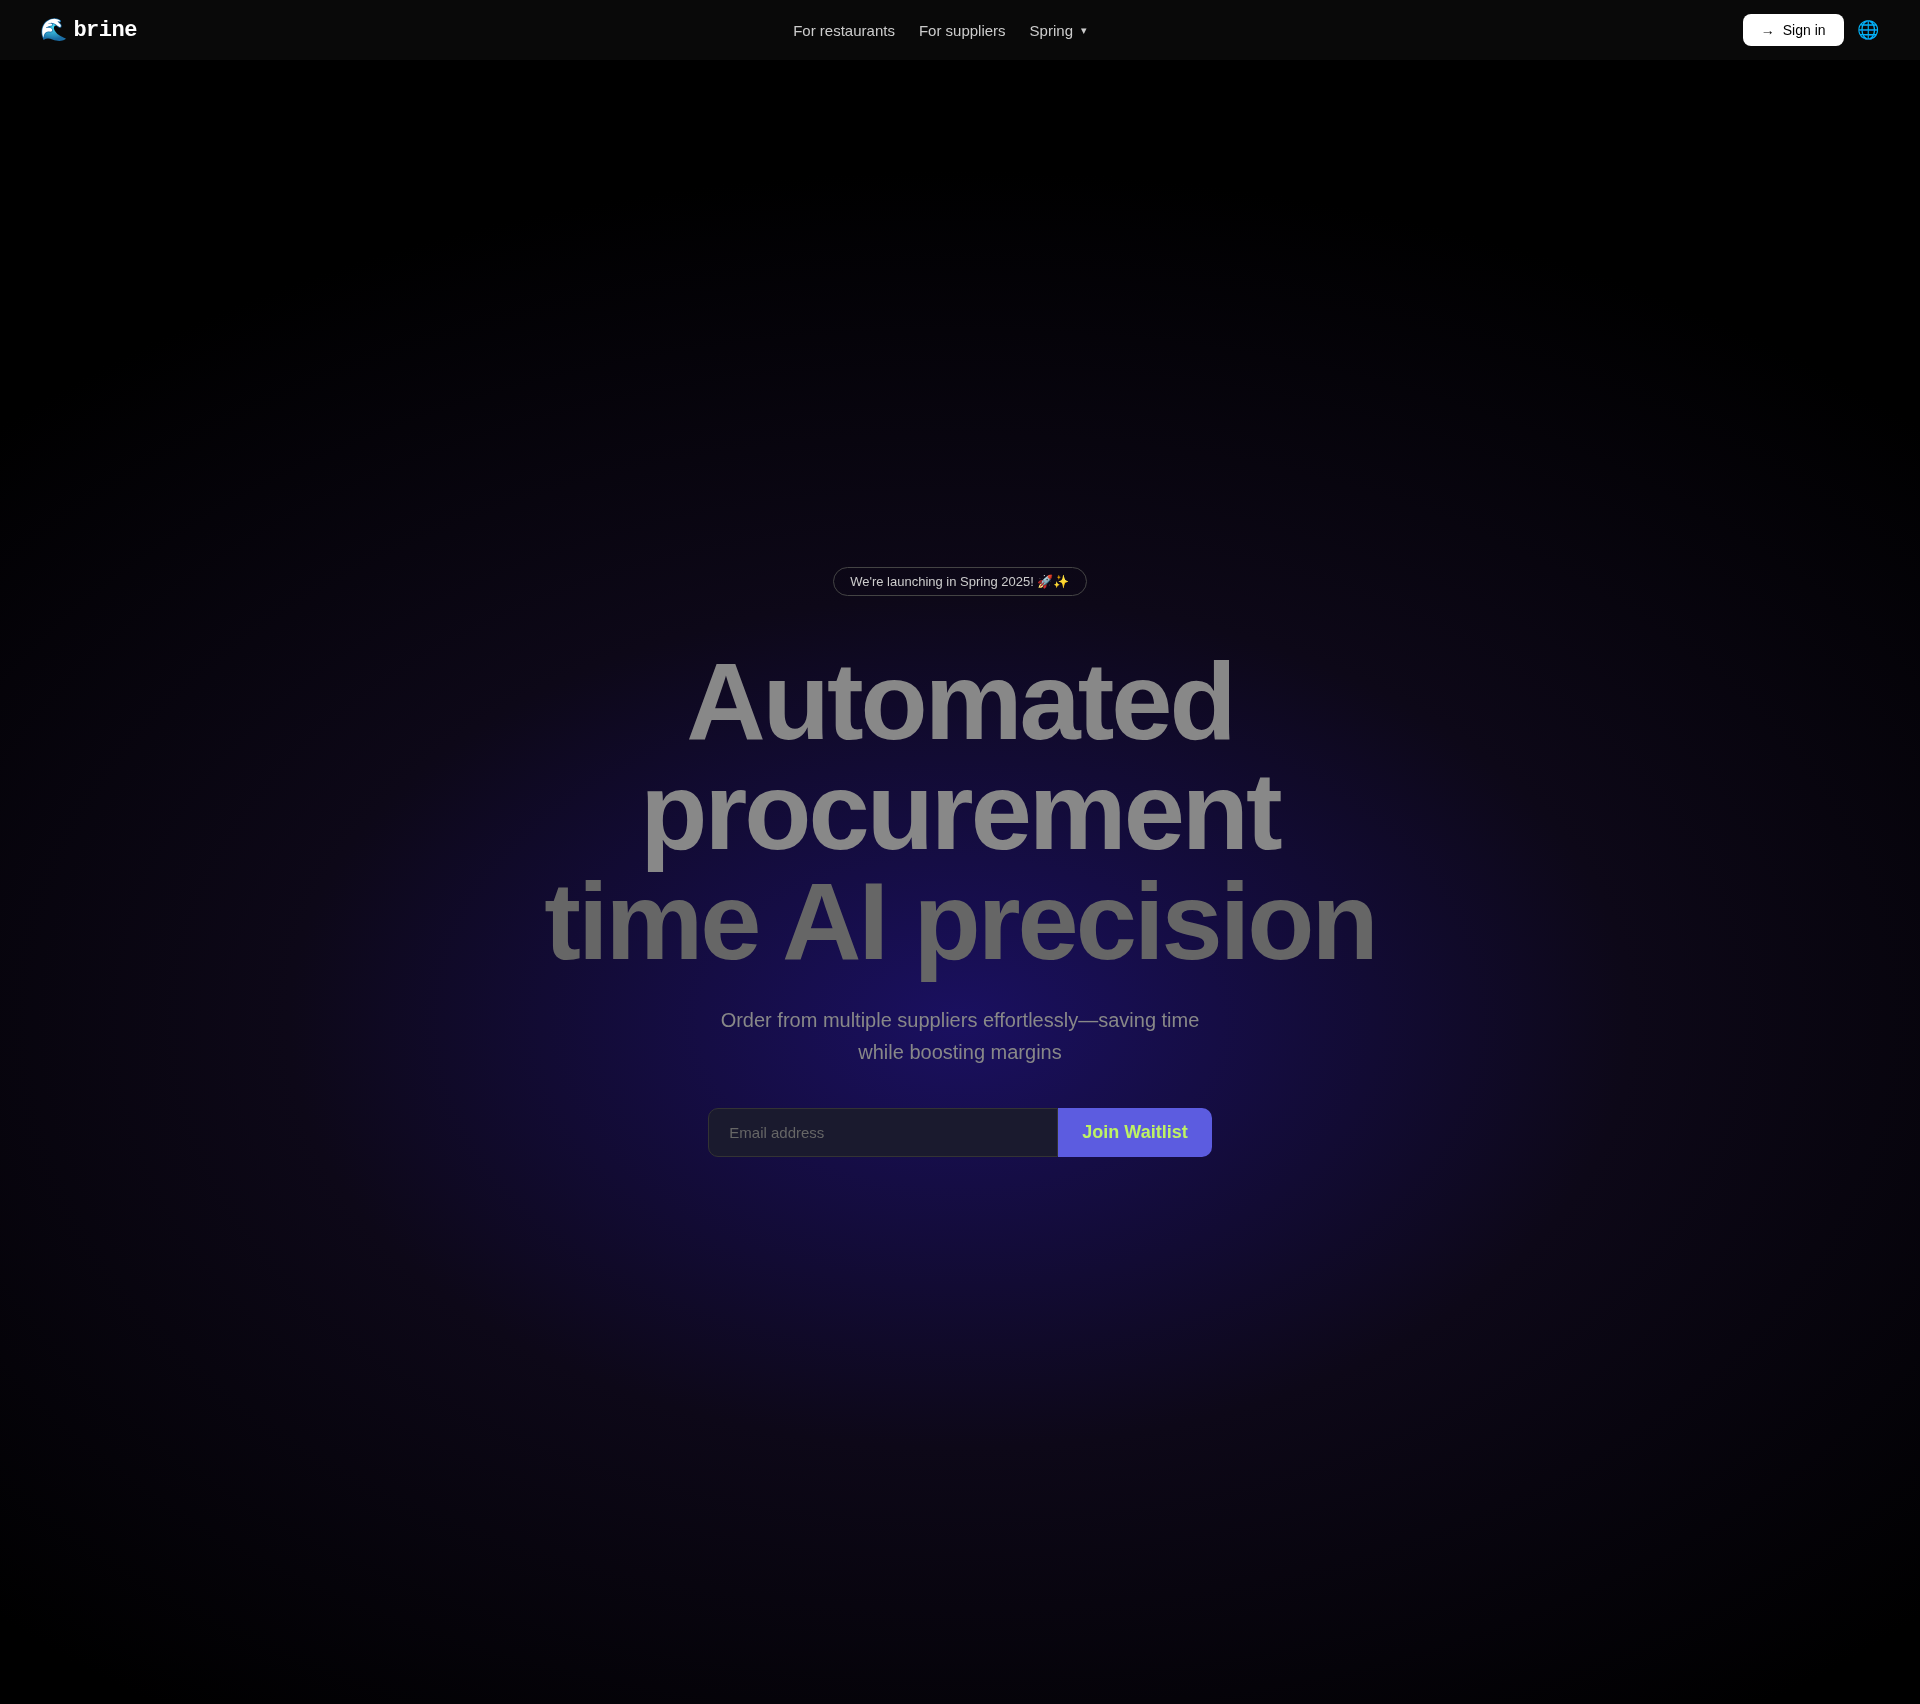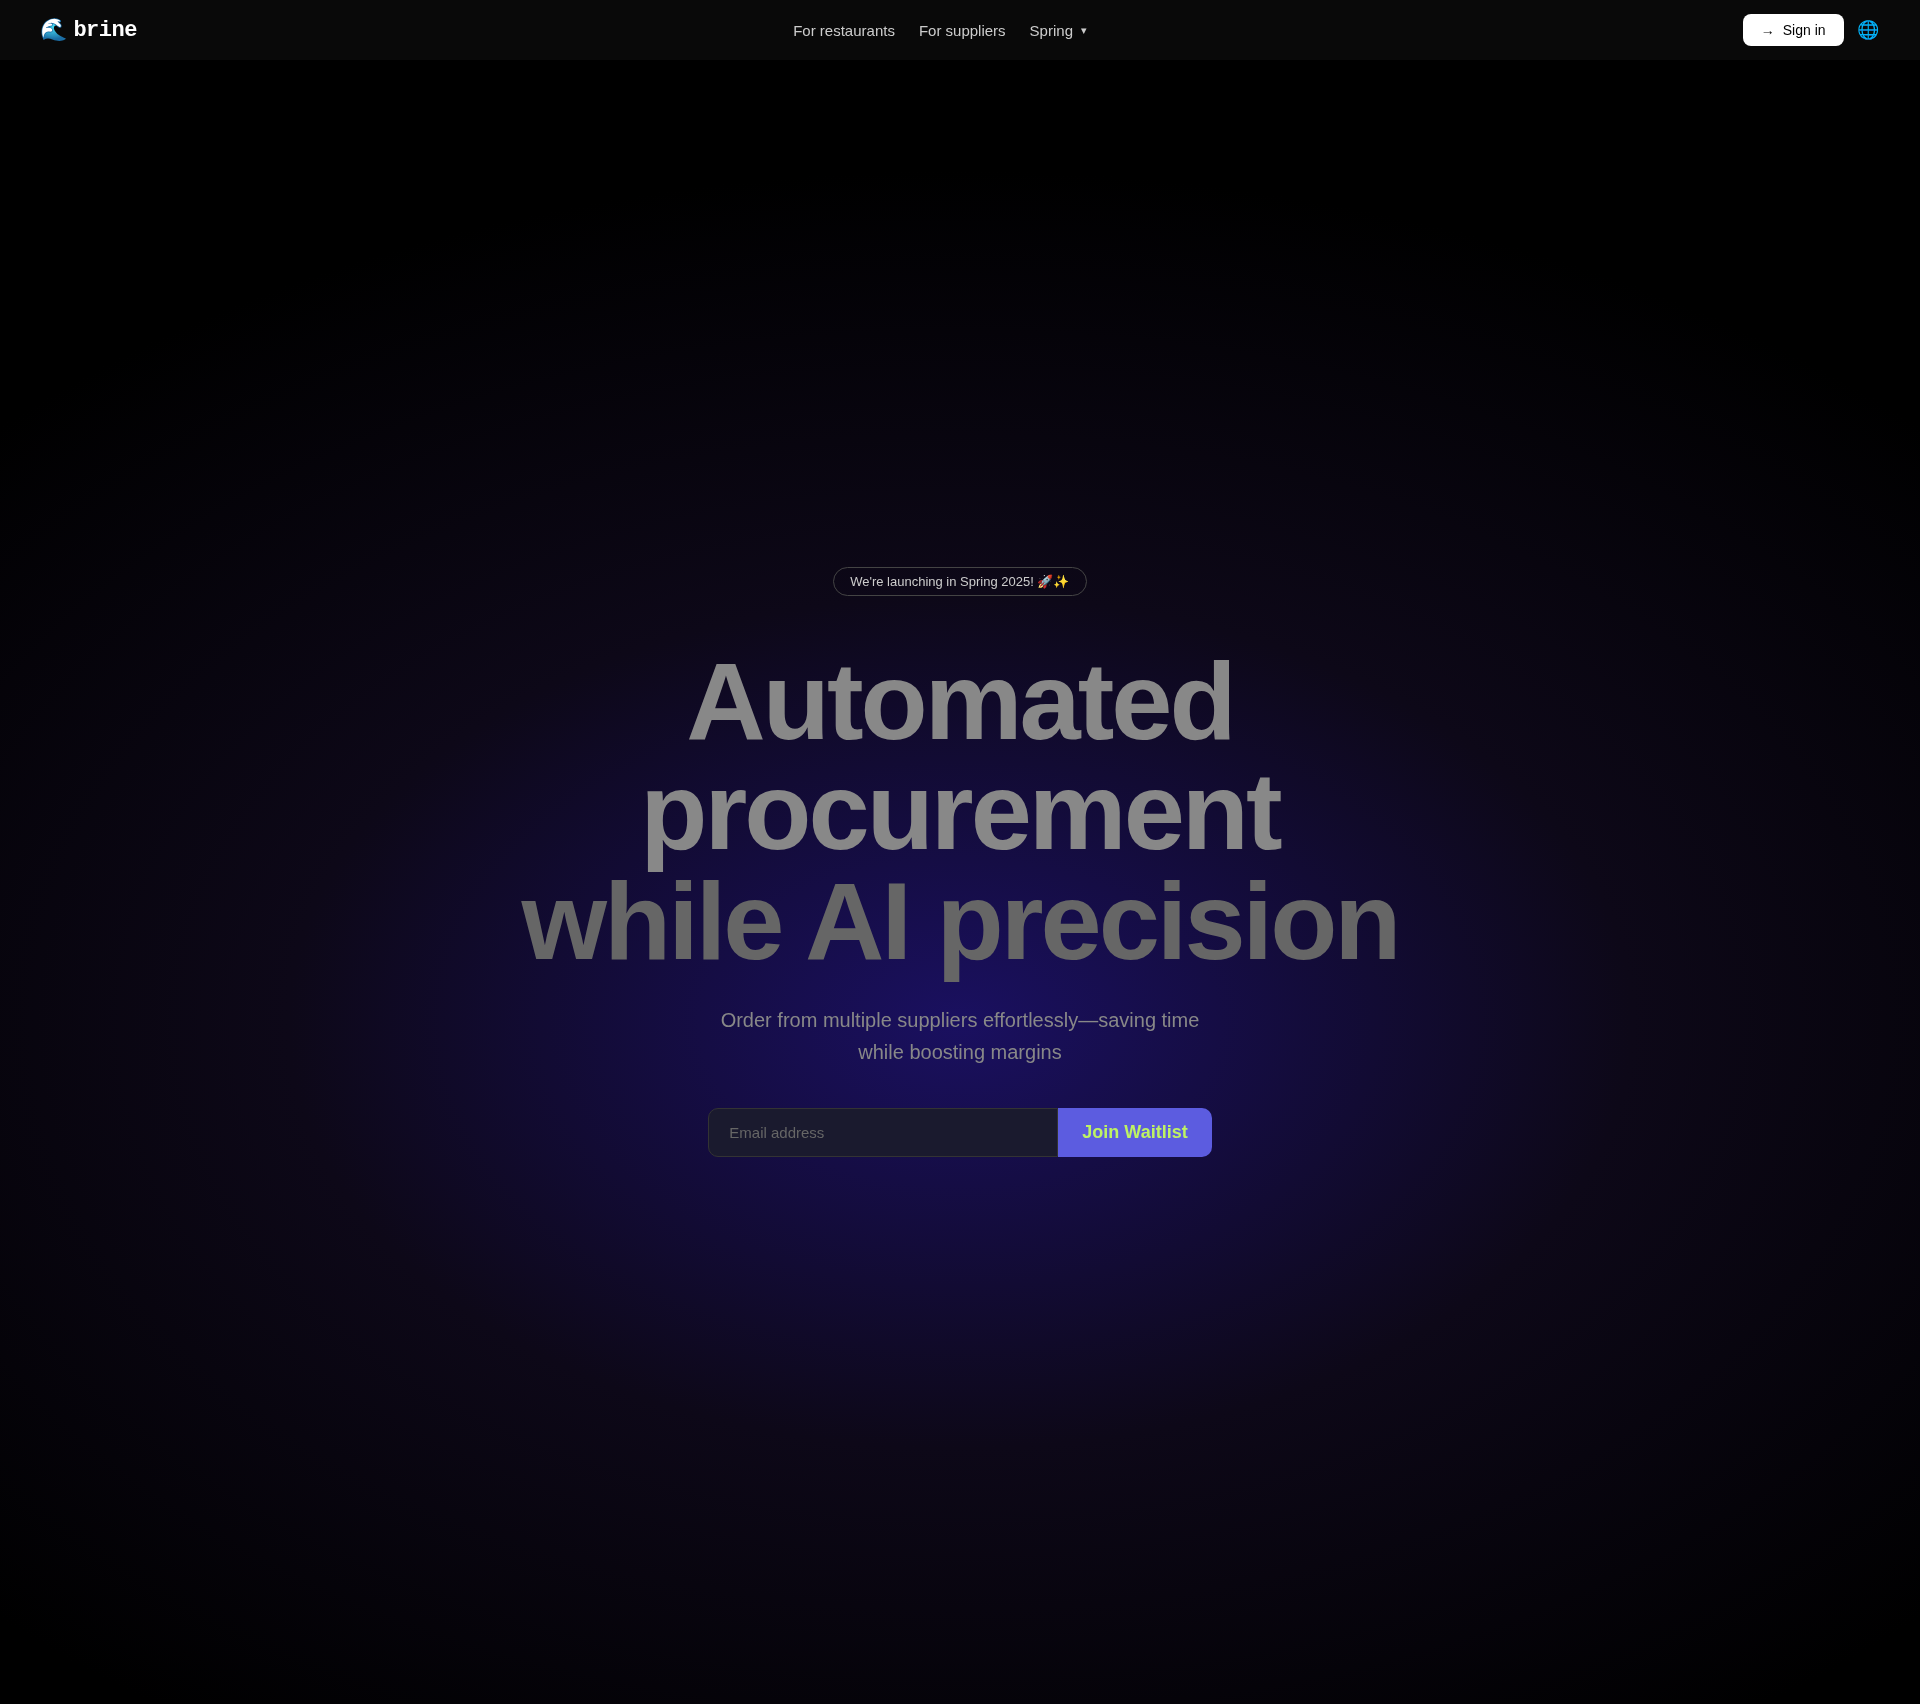--- a/index.html
+++ b/index.html
@@ -76,21 +76,21 @@
       <span>Sign in</span>
     </button>
     <button class="globe-btn">🌐</button>
   </div>
 </nav>
 
 <section class="hero">
   <div class="launch-badge">We're launching in Spring 2025! 🚀✨</div>
   <h1 class="hero-title">
     <span>Automated procurement</span><br>
-    <span style="color:#666;">while AI precision</span>
+    <span style="color:#666;">time AI precision</span>
   </h1>
   <p class="hero-sub">
     <span>Order from multiple suppliers effortlessly—saving time</span><br>
     <span>while boosting margins</span>
   </p>
   <div class="hero-form">
     <input class="hero-input" type="email" placeholder="Email address" style="">
     <button class="btn-waitlist">Join Waitlist</button>
   </div>
 </section>

